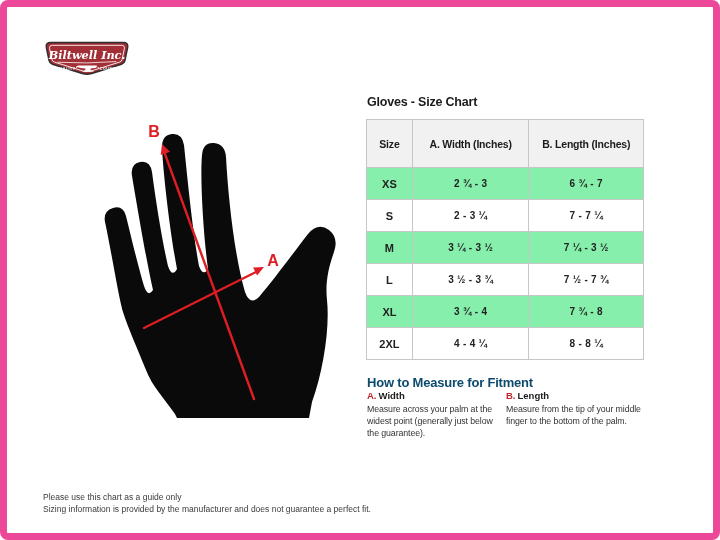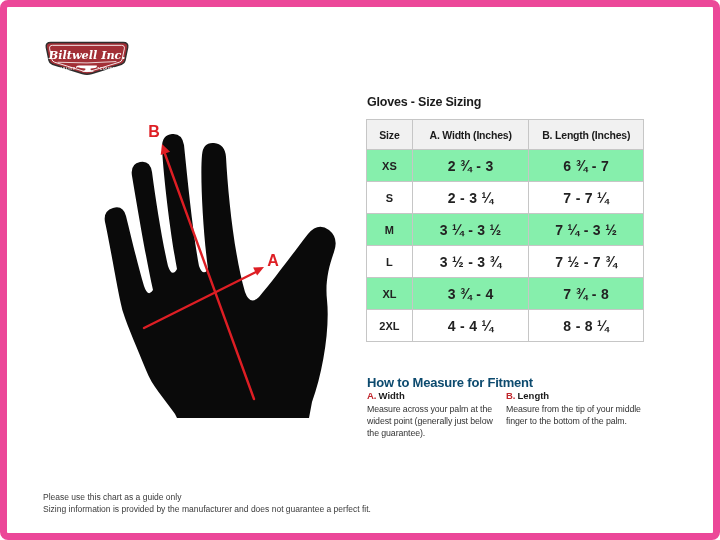--- a/index.html
+++ b/index.html
@@ -32,30 +32,30 @@
   .chart-title {
     position:absolute; left:360px; top:88px;
     font-size:12.5px; font-weight:700; letter-spacing:-0.2px; color:#1b1b1b;
   }
   .size-table {
     position:absolute; left:359px; top:112px; width:278px;
     border-collapse:collapse; text-align:center; color:#222;
   }
   .size-table th, .size-table td { border:1px solid #c6c6c6; vertical-align:middle; }
   .size-table th {
-    height:30px; font-size:10.5px; font-weight:700; letter-spacing:-0.2px;
+    height:48px; font-size:10.5px; font-weight:700; letter-spacing:-0.2px;
     background:#f1f1f1; color:#1b1b1b;
   }
   .size-table td { height:32px; }
   .row-stripe { background:#86efac; }
   .col-size { width:46px; }
   .col-w { width:117px; }
   .col-l { width:115px; }
   .cell-size { font-size:11px; font-weight:700; }
-  .cell-val { font-size:14px; font-weight:700; letter-spacing:0.3px; }
+  .cell-val { font-size:10px; font-weight:700; letter-spacing:0.3px; }
 
   
   .measure-wrap { position:absolute; left:360px; top:368px; width:288px; }
   .measure-title { font-size:13px; font-weight:700; letter-spacing:-0.2px; color:#0c4a6e; }
   .m-cols { display:flex; gap:1px; }
   .m-col-a { width:138px; }
   .m-col-b { width:148px; }
   .m-label { font-size:9.5px; font-weight:700; color:#1b1b1b; margin-bottom:3px; }
   .m-key { color:#c1272d; margin-right:2px; }
   .m-text { font-size:8.8px; line-height:1.35; color:#333; letter-spacing:-0.1px; }
@@ -104,21 +104,21 @@
              C238 214 231 258 220 288
              L217 304 Z" fill="#0a0a0a"></path>
     <line class="arrow-line" x1="162" y1="285" x2="73" y2="40" stroke="#de1e24"></line>
     <polygon points="70,30 78.1,37.7 68.7,41.1" fill="#de1e24"></polygon>
     <line class="arrow-line" x1="52" y1="214" x2="164" y2="158" stroke="#de1e24"></line>
     <polygon points="172,153 165.1,161.5 161.1,153.5" fill="#de1e24"></polygon>
     <text class="arrow-label" x="62" y="23" text-anchor="middle" fill="#de1e24">B</text>
     <text class="arrow-label" x="181" y="152" text-anchor="middle" fill="#de1e24">A</text>
   </svg>
 
-  <div class="chart-title">Gloves - Size Sizing</div>
+  <div class="chart-title">Gloves - Size Chart</div>
 
   <table class="size-table">
     <thead>
       <tr>
         <th class="col-size">Size</th>
         <th class="col-w">A. Width (Inches)</th>
         <th class="col-l">B. Length (Inches)</th>
       </tr>
     </thead>
     <tbody>

